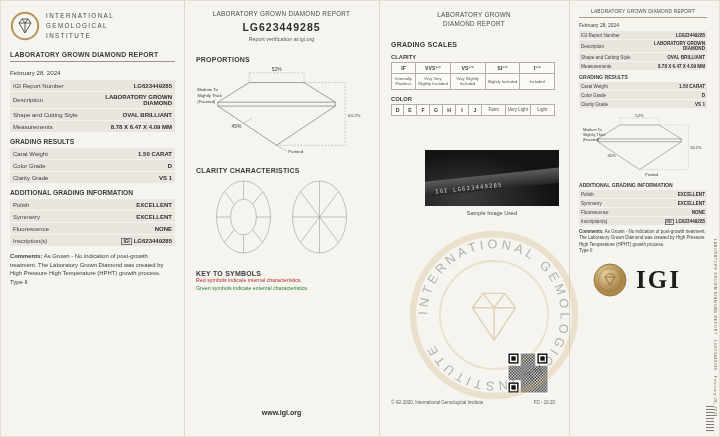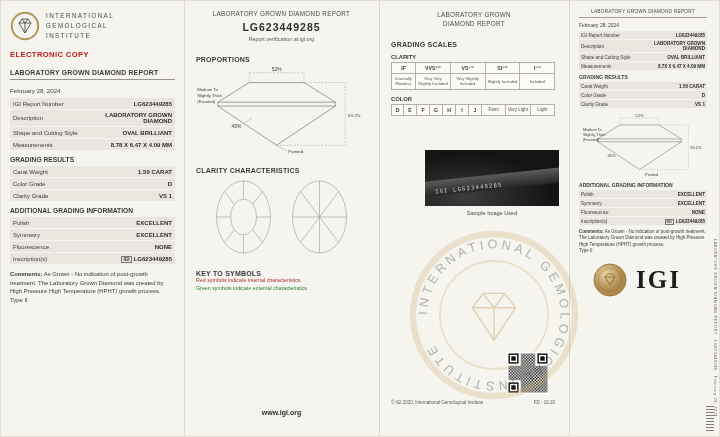--- a/index.html
+++ b/index.html
@@ -100,21 +100,20 @@
           <path d="M9,12 L12,8 H18 L21,12 L15,22 Z"></path>
           <path d="M9,12 H21 M12,8 L15,12 L18,8 M15,12 L15,22"></path>
         </g>
       </svg>
       <div class="brand-text">
         <div>INTERNATIONAL</div>
         <div>GEMOLOGICAL</div>
         <div>INSTITUTE</div>
       </div>
     </div>
-    <div class="ecopy">ELECTRONIC COPY</div>
     <div class="p1-title">LABORATORY GROWN DIAMOND REPORT</div>
     <div class="date">February 28, 2024</div>
 
     <div class="rows">
       <div class="row">
         <span class="lbl">IGI Report Number</span>
         <span class="val">LG623449285</span>
       </div>
       <div class="row">
         <span class="lbl">Description</span>

